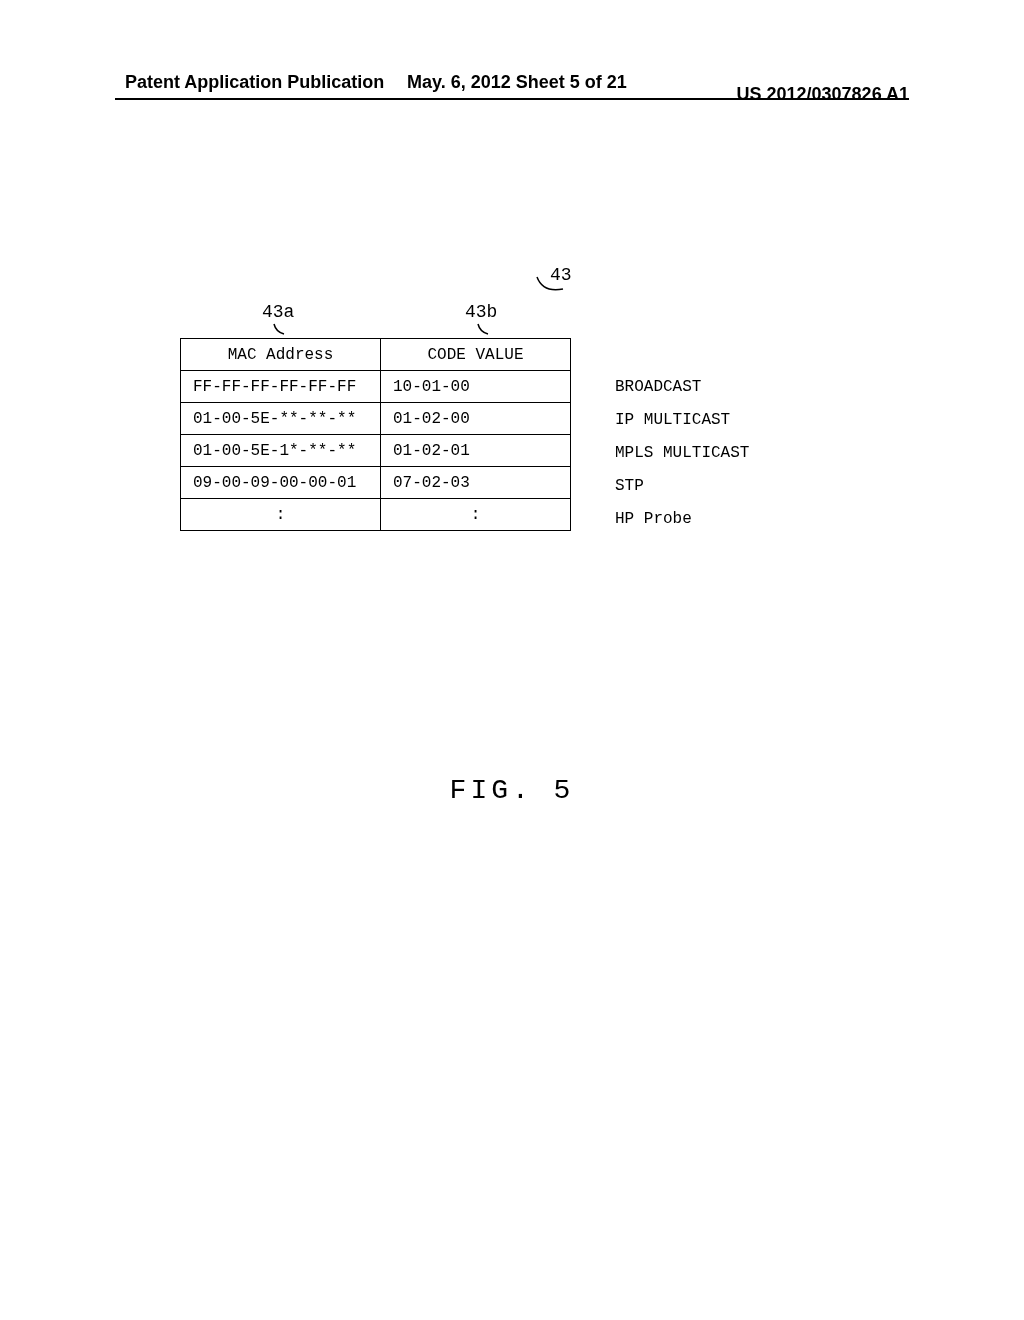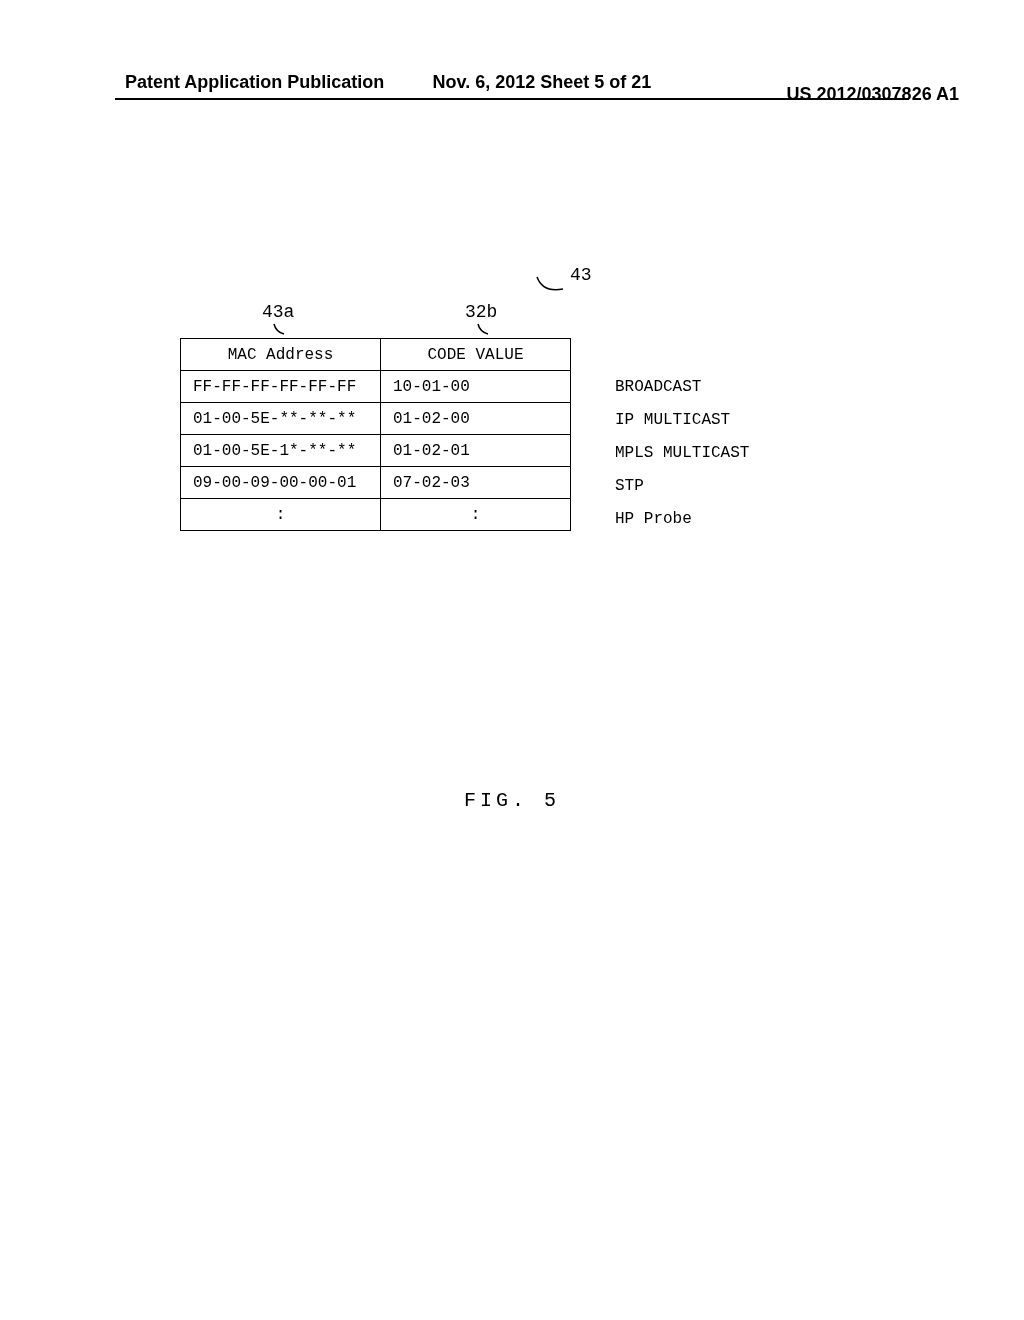--- a/index.html
+++ b/index.html
@@ -13,21 +13,21 @@
       background: white;
       font-family: Arial, sans-serif;
       position: relative;
     }
     .header {
       position: absolute;
       top: 72px;
       left: 0;
       right: 0;
       display: flex;
-      padding: 0 65px 0 125px;
+      padding: 0 115px 0 125px;
       font-size: 18px;
       font-weight: bold;
     }
     .header-left {
       flex: 1;
       text-align: left;
     }
     .header-center {
       flex: 1;
       text-align: center;
@@ -46,21 +46,21 @@
     }
     .figure-container {
       position: absolute;
       top: 290px;
       left: 180px;
       width: 640px;
     }
     .callout-43 {
       position: absolute;
       top: -25px;
-      left: 390px;
+      left: 370px;
       font-family: 'Courier New', monospace;
       font-size: 18px;
     }
     .callout-43-arc {
       position: absolute;
       top: -15px;
       left: 355px;
       width: 30px;
       height: 20px;
     }
@@ -131,47 +131,46 @@
       display: flex;
       align-items: center;
     }
     .fig-caption {
       position: absolute;
       top: 775px;
       left: 0;
       width: 1024px;
       text-align: center;
       font-family: 'Courier New', monospace;
-      font-size: 20px;
+      font-size: 28px;
       letter-spacing: 4px;
-      margin-top: 14px;
     }
   </style>
 </head>
 <body>
 
 <div class="header">
   <span class="header-left">Patent Application Publication</span>
-  <span class="header-center">Nov. 6, 2012   Sheet 5 of 21</span>
+  <span class="header-center">May. 6, 2012   Sheet 5 of 21</span>
   <span class="header-right">US 2012/0307826 A1</span>
 </div>
 <div class="header-underline"></div>
 
 <div class="figure-container">
   <svg class="callout-43-arc" viewBox="0 0 30 20">
     <path d="M 2 2 Q 8 18 28 14" stroke="black" stroke-width="1.5" fill="none"></path>
   </svg>
   <span class="callout-43">43</span>
 
   <span class="col-label-43a">43a</span>
   <svg class="tick-43a" viewBox="0 0 14 14">
     <path d="M 2 2 Q 4 10 12 12" stroke="black" stroke-width="1.5" fill="none"></path>
   </svg>
 
-  <span class="col-label-43b">32b</span>
+  <span class="col-label-43b">43b</span>
   <svg class="tick-43b" viewBox="0 0 14 14">
     <path d="M 2 2 Q 4 10 12 12" stroke="black" stroke-width="1.5" fill="none"></path>
   </svg>
 
   <table class="main-table">
     <thead>
       <tr>
         <th class="col-mac">MAC Address</th>
         <th class="col-code">CODE VALUE</th>
       </tr>

